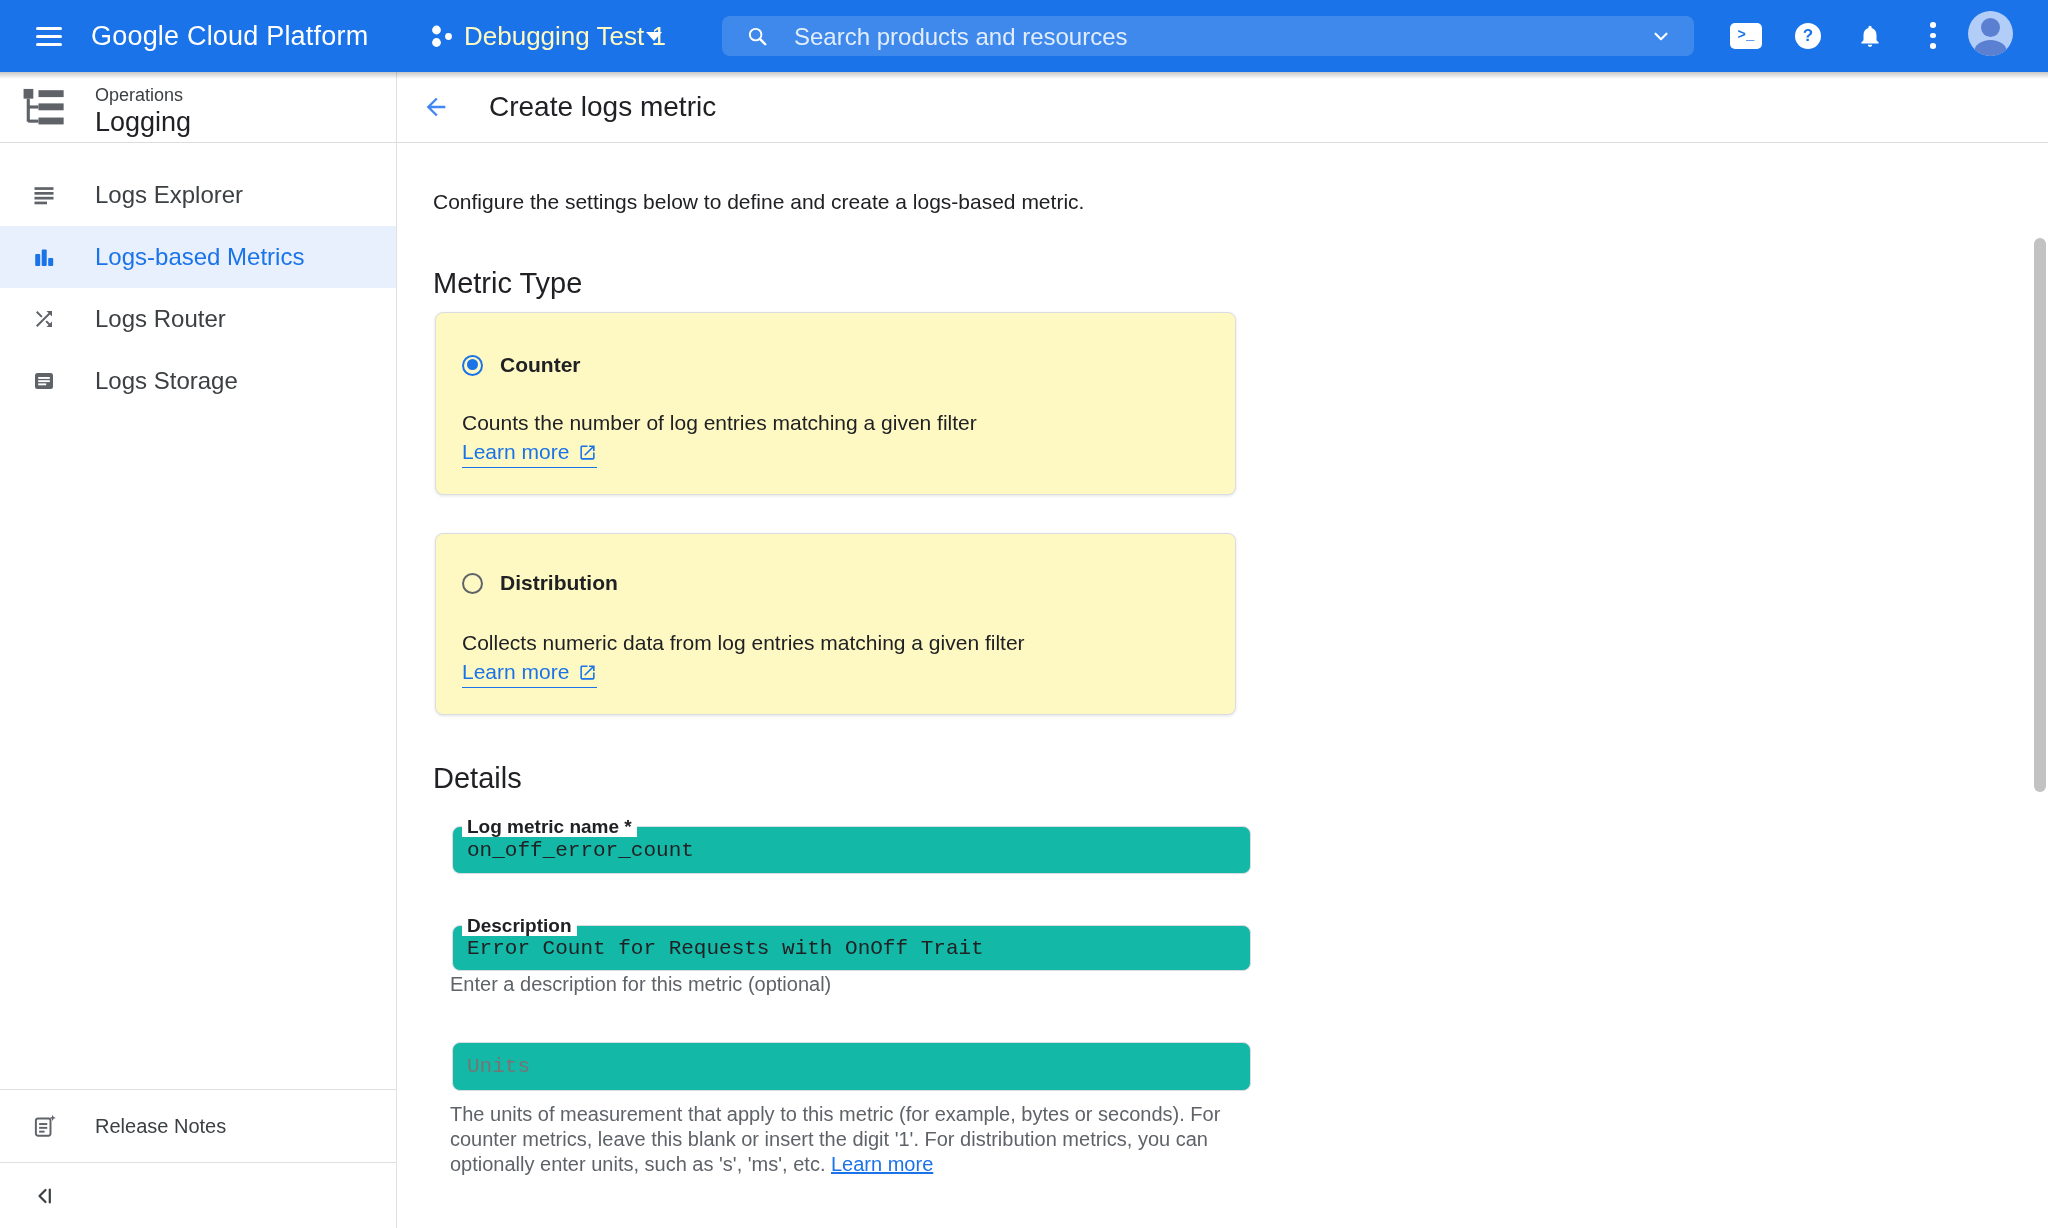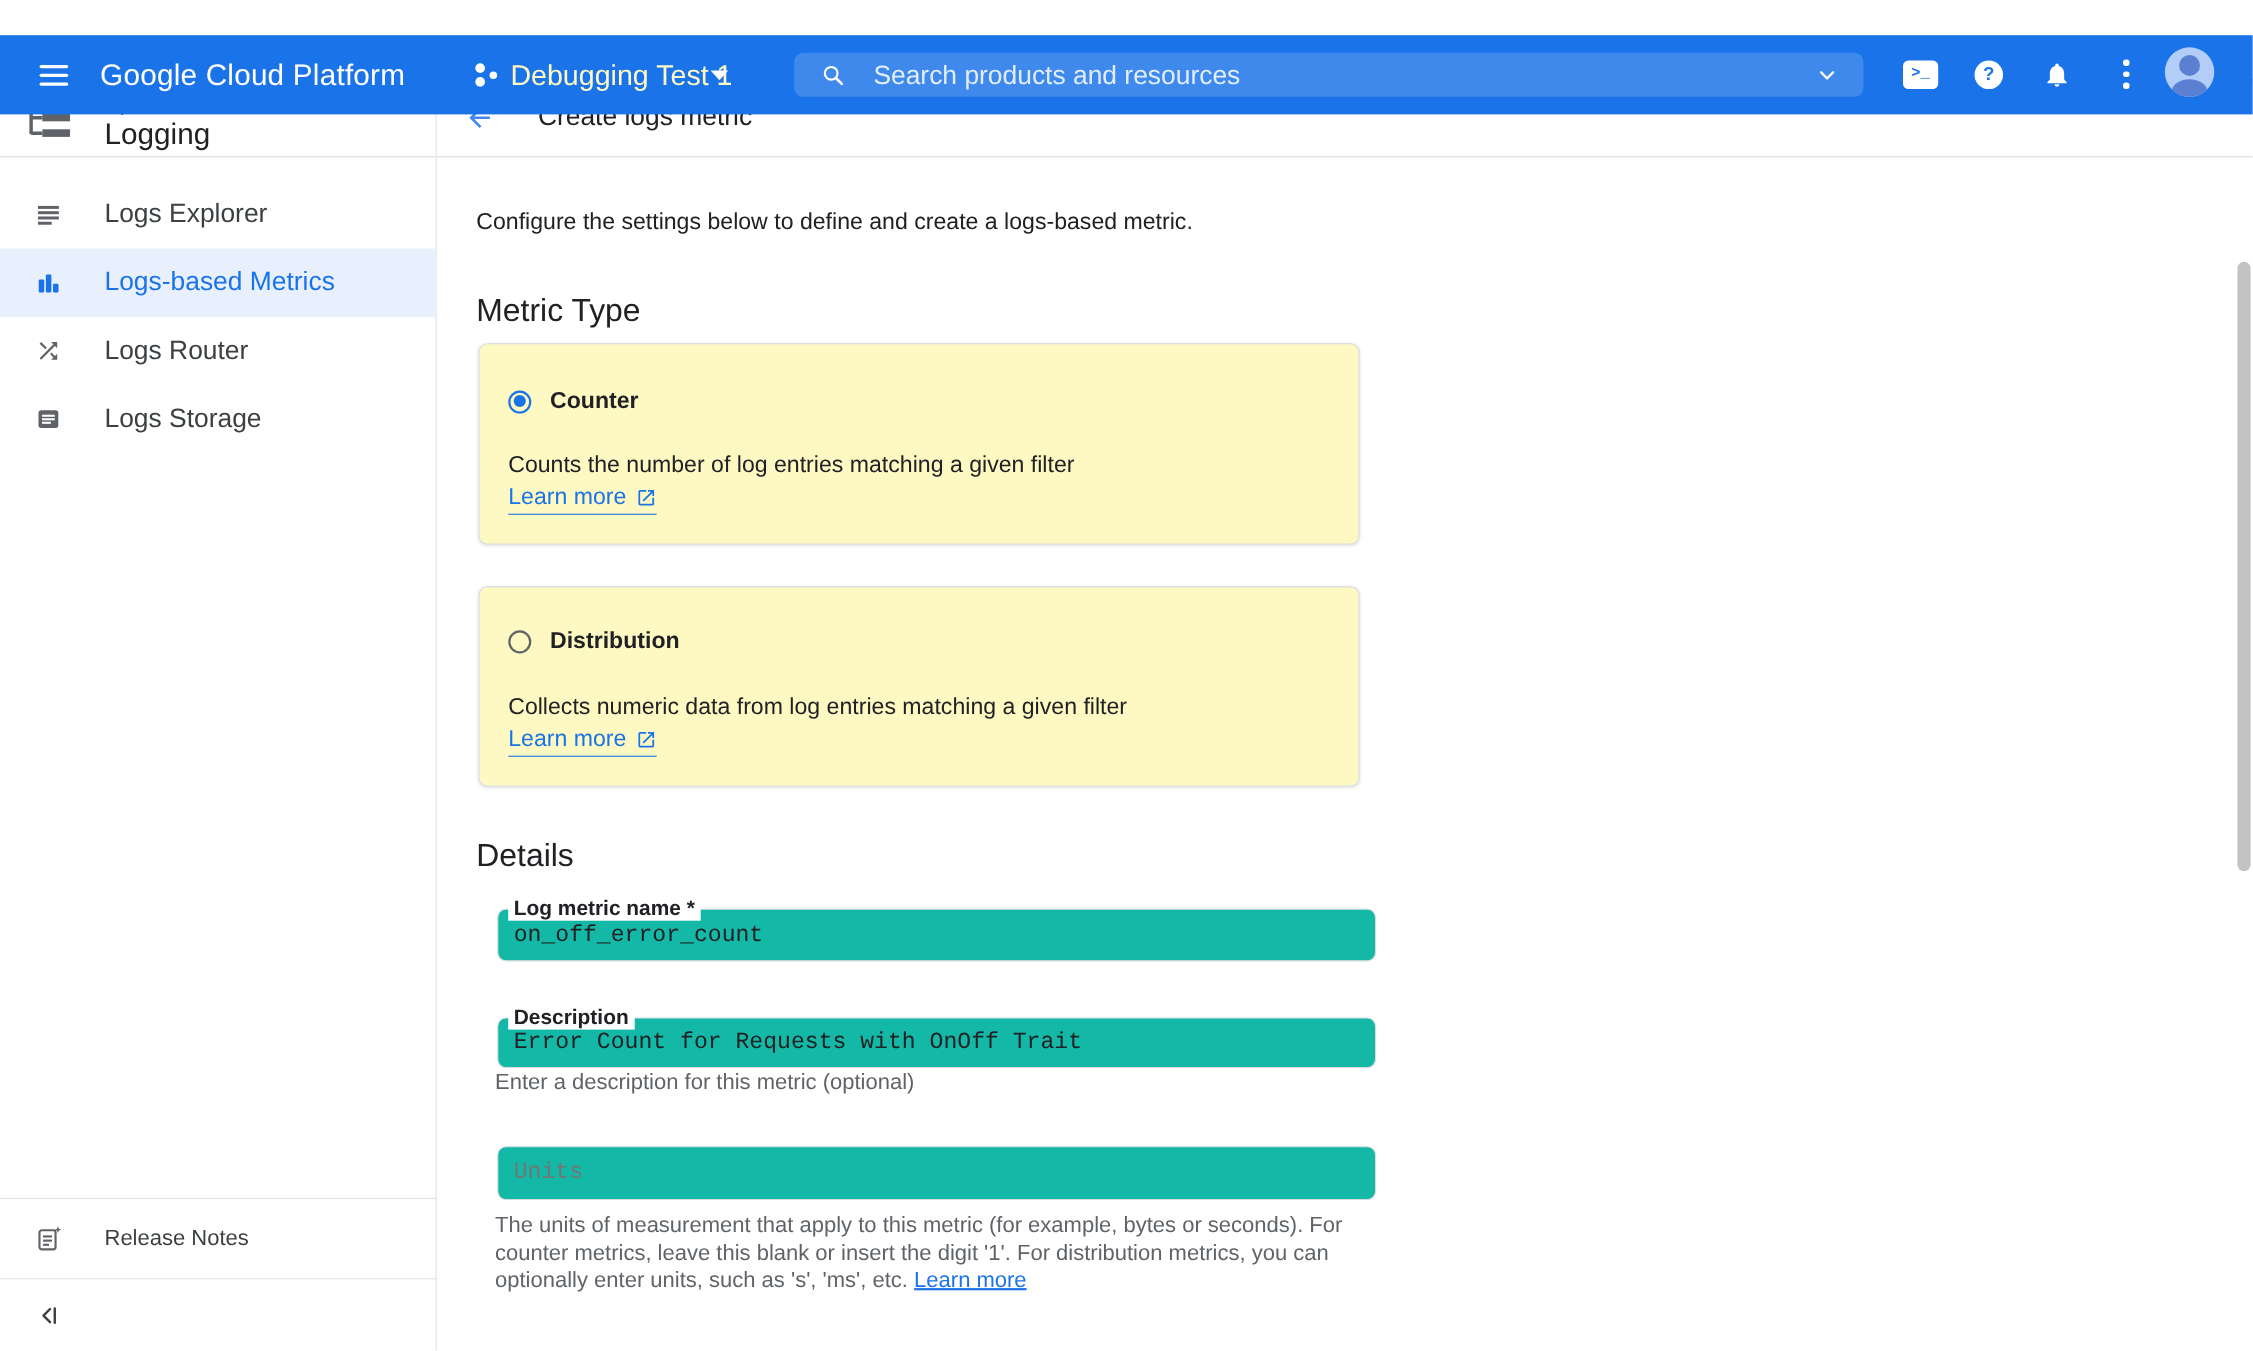--- a/index.html
+++ b/index.html
@@ -1,20 +1,20 @@
 <!DOCTYPE html>
 <html><head>
 <meta charset="utf-8">
 <style>
   html,body{margin:0;padding:0;background:#fff;}
   body{width:2048px;height:1228px;overflow:hidden;position:relative;
        font-family:"Liberation Sans",sans-serif;color:#202124;}
 
   
-  .topbar{position:absolute;left:0;top:0;width:2048px;height:72px;background:#1a73e8;z-index:30;margin-top:32px;}
+  .topbar{position:absolute;left:0;top:0;width:2048px;height:72px;background:#1a73e8;z-index:30;}
   .topbar-shadow{position:absolute;left:0;top:72px;width:2048px;height:7px;z-index:29;
     background:linear-gradient(to bottom,rgba(0,0,0,.22),rgba(0,0,0,0));}
   .hamburger{position:absolute;left:36px;top:27px;width:26px;height:19px;cursor:pointer;}
   .hamburger div{width:26px;height:3px;background:#fff;border-radius:1.5px;position:absolute;}
   .hamburger div:nth-child(1){top:0;}
   .hamburger div:nth-child(2){top:8px;}
   .hamburger div:nth-child(3){top:16px;}
   .logo{position:absolute;left:91px;top:0;line-height:72px;font-size:27px;color:#fff;letter-spacing:.2px;}
   .proj-icon{position:absolute;left:430px;top:23px;}
   .proj-label{position:absolute;left:464px;top:0;line-height:72px;font-size:26px;color:#fef9c3;}
@@ -58,21 +58,21 @@
   .release-row{position:relative;height:72px;cursor:pointer;}
   .release-row .nicon{position:absolute;left:31px;top:23px;}
   .release-row .nlabel{position:absolute;left:95px;top:0;line-height:72px;font-size:20px;color:#3c4043;}
   .collapse-row{position:relative;height:66px;cursor:pointer;}
   .collapse-row .cicon{position:absolute;left:34px;top:22px;}
 
   
   .content{position:absolute;left:396px;top:72px;width:1652px;height:1156px;background:#fff;}
   .page-head{position:relative;height:70px;border-bottom:1px solid #dadce0;}
   .back{position:absolute;left:26px;top:21px;width:28px;height:28px;cursor:pointer;}
-  .page-title{position:absolute;left:93px;top:0;line-height:70px;font-size:24px;color:#202124;text-align:center;}
+  .page-title{position:absolute;left:93px;top:0;line-height:70px;font-size:28px;color:#202124;text-align:center;}
   .intro{position:absolute;left:37px;top:117px;font-size:21px;line-height:26px;color:#202124;}
   .sec-head{position:absolute;left:37px;font-size:29px;line-height:36px;color:#202124;}
   .card{position:absolute;left:39px;width:799px;background:#fef9c3;border:1px solid #dadce0;border-radius:8px;
     box-shadow:0 1px 3px rgba(60,64,67,.15);cursor:pointer;}
   .opt-row{position:absolute;left:26px;top:40px;height:24px;display:flex;align-items:center;}
   .radio{width:21px;height:21px;border-radius:50%;box-sizing:border-box;position:relative;cursor:pointer;}
   .radio.on{border:2.5px solid #1a73e8;}
   .radio.on::after{content:"";position:absolute;left:2.5px;top:2.5px;width:11px;height:11px;
     border-radius:50%;background:#1a73e8;}
   .radio.off{border:2.5px solid #5f6368;}

